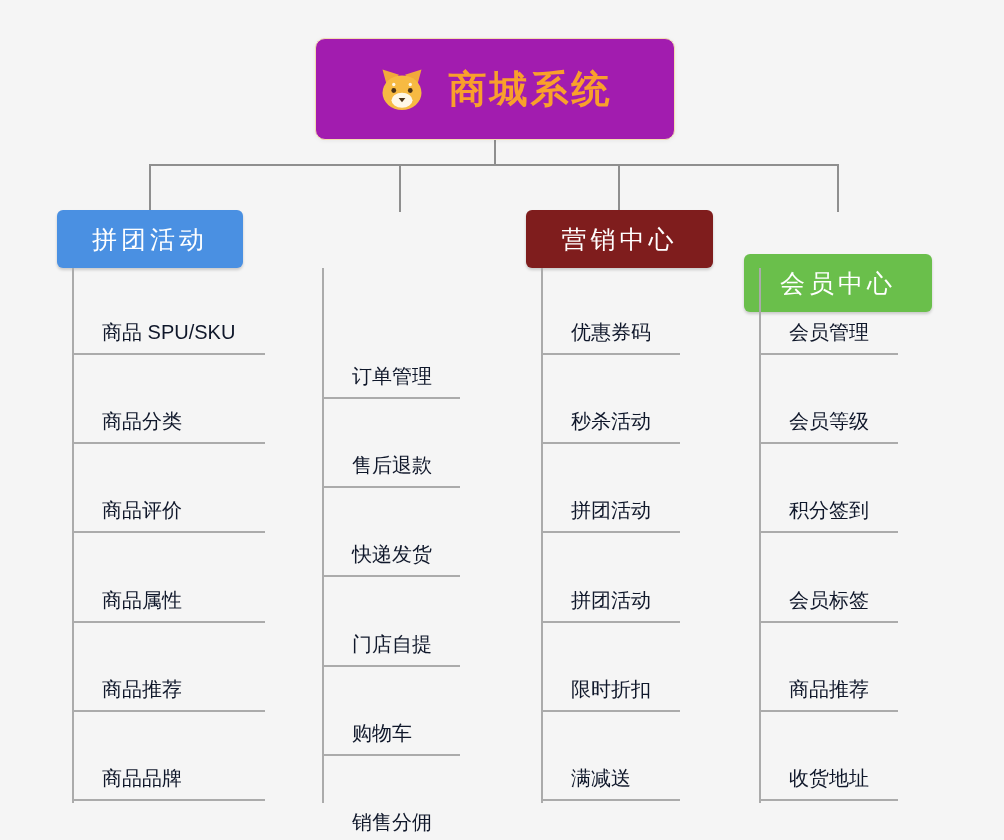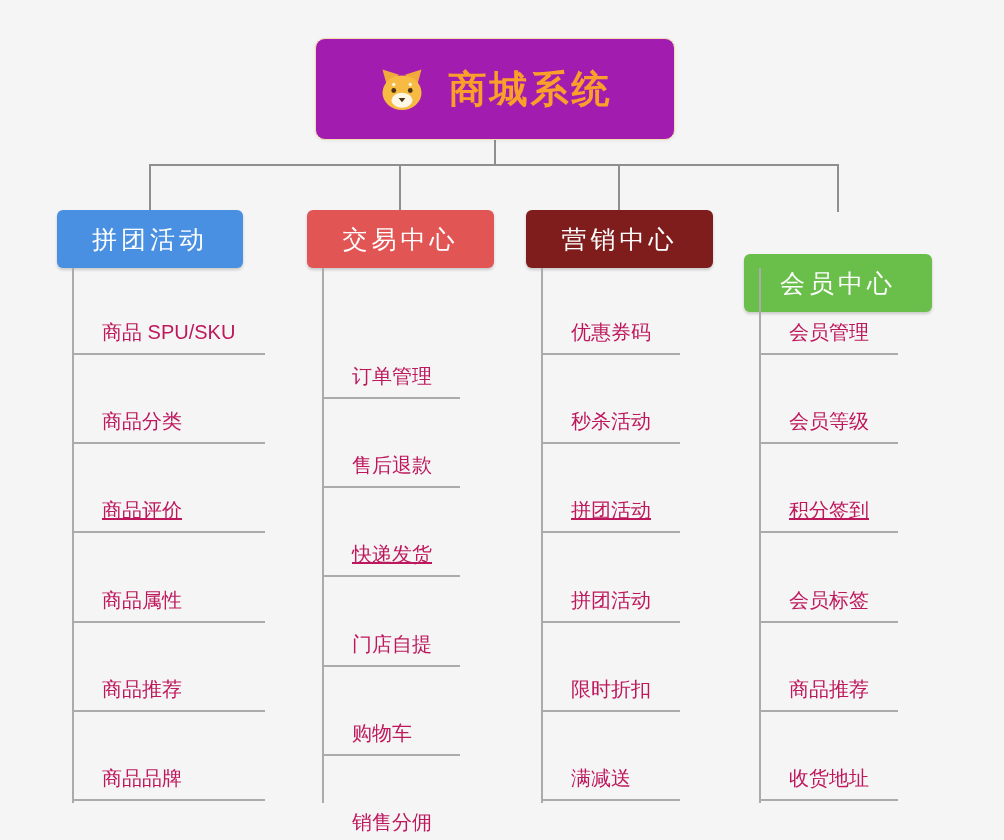--- a/index.html
+++ b/index.html
@@ -59,30 +59,30 @@
   .cat.c4 { left: 744px; width: 188px; }
 
   
   .item {
     position: absolute;
     box-sizing: border-box;
     border-bottom: 2px solid #ababab;
     padding: 0 0 9px 30px;
     font-size: 20px;
     line-height: 23px;
-    color: #be185d;
+    color: #0f172a;
     white-space: nowrap;
   }
   .item.c1 { left: 72px;  width: 193px; }
   .item.c2 { left: 322px; width: 138px; margin-top: 44px; }
   .item.c3 { left: 541px; width: 139px; }
   .item.c4 { left: 759px; width: 139px; }
   .item.r1 { top: 321px; }
   .item.r2 { top: 410px; }
-  .item.r3 { top: 499px; text-decoration: underline; }
+  .item.r3 { top: 499px; }
   .item.r4 { top: 589px; }
   .item.r5 { top: 678px; }
   .item.r6 { top: 767px; }
 
   
   .vline {
     position: absolute;
     top: 268px;
     height: 535px;
     width: 2px;
@@ -135,21 +135,20 @@
 
   <div class="cat c1" style="background-color: rgb(74, 144, 226);">拼团活动</div>
   <div class="vline c1"></div>
   <div class="item c1 r1">商品 SPU/SKU</div>
   <div class="item c1 r2">商品分类</div>
   <div class="item c1 r3">商品评价</div>
   <div class="item c1 r4">商品属性</div>
   <div class="item c1 r5">商品推荐</div>
   <div class="item c1 r6">商品品牌</div>
 
-  <div class="cat c2" style="background-color: rgb(226, 85, 85);">交易中心</div>
   <div class="vline c2"></div>
   <div class="item c2 r1">订单管理</div>
   <div class="item c2 r3">快递发货</div>
   <div class="item c2 r2">售后退款</div>
   <div class="item c2 r4">门店自提</div>
   <div class="item c2 r5">购物车</div>
   <div class="item c2 r6">销售分佣</div>
 
   <div class="cat c3" style="background-color: #7f1d1d;">营销中心</div>
   <div class="vline c3"></div>

